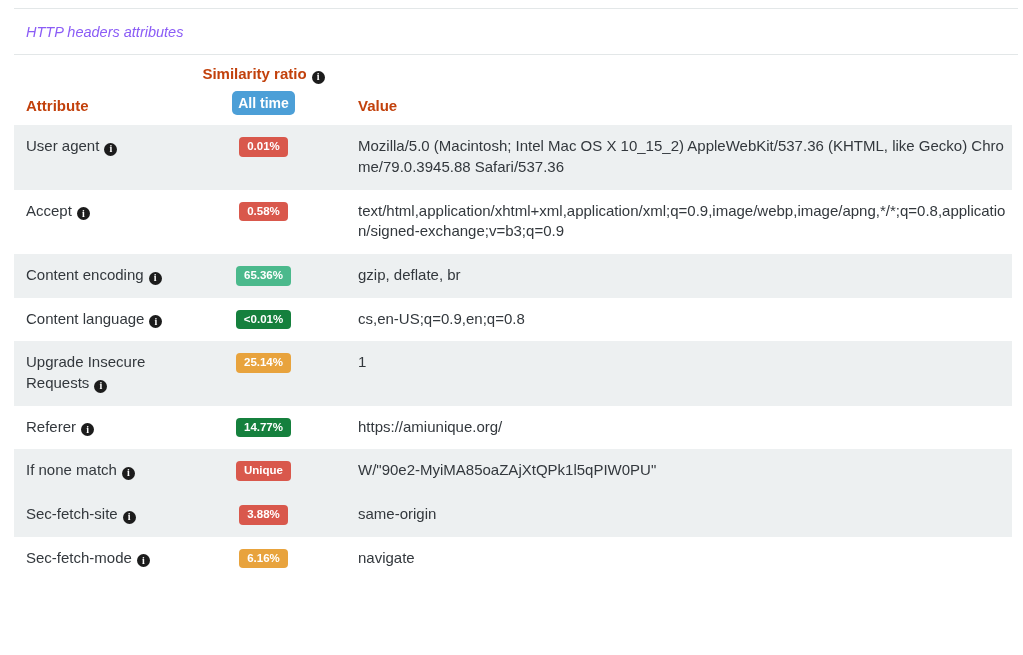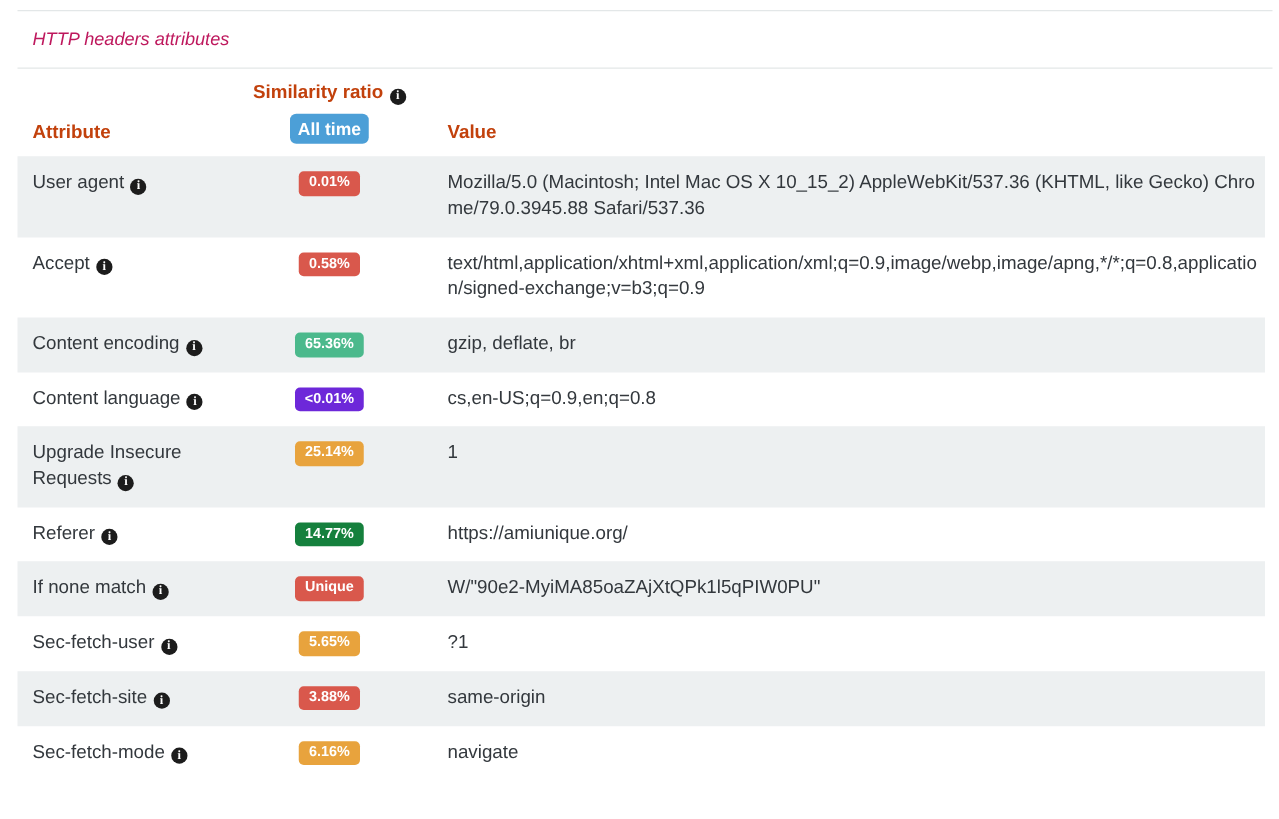--- a/index.html
+++ b/index.html
@@ -18,21 +18,21 @@
     border-top:1px solid #e3e7e8;
     margin:0 5px 0 14px;
     height:0;
   }
   .hairline.top { margin-top:8px; }
 
   .title-row { padding:14px 26px 13px 26px; }
   .panel-title {
     font-style:italic;
     font-size:14.5px;
-    color:#be185d;
+    color:#8b5cf6;
   }
 
   
   .cols { display:flex; margin:0 11px 0 14px; padding-left:12px; }
   .col-attr  { width:185px; flex:0 0 185px; }
   .col-sim   { width:105px; flex:0 0 105px; display:flex; justify-content:center; }
   .col-value { flex:1 1 auto; margin-left:42px; min-width:0; }
 
   
   .header-row { align-items:flex-end; padding-top:10px; padding-bottom:10px; }
@@ -150,21 +150,21 @@
     <div class="col-sim cell">
       <span class="badge" style="background-color: rgb(75, 185, 140);">65.36%</span>
     </div>
     <div class="col-value value-cell">gzip, deflate, br</div>
   </div>
       <div class="cols row">
     <div class="col-attr attr-cell">
       <span>Content language</span><span class="info-icon"></span>
     </div>
     <div class="col-sim cell">
-      <span class="badge" style="background-color: #6d28d9;">&lt;0.01%</span>
+      <span class="badge" style="background-color: #15803d;">&lt;0.01%</span>
     </div>
     <div class="col-value value-cell">cs,en-US;q=0.9,en;q=0.8</div>
   </div>
       <div class="cols row stripe">
     <div class="col-attr attr-cell">
       <span>Upgrade Insecure Requests</span><span class="info-icon"></span>
     </div>
     <div class="col-sim cell">
       <span class="badge" style="background-color: rgb(232, 163, 61);">25.14%</span>
     </div>
@@ -181,29 +181,20 @@
   </div>
       <div class="cols row stripe">
     <div class="col-attr attr-cell">
       <span>If none match</span><span class="info-icon"></span>
     </div>
     <div class="col-sim cell">
       <span class="badge" style="background-color: rgb(217, 88, 76);">Unique</span>
     </div>
     <div class="col-value value-cell">W/"90e2-MyiMA85oaZAjXtQPk1l5qPIW0PU"</div>
   </div>
-      <div class="cols row">
-    <div class="col-attr attr-cell">
-      <span>Sec-fetch-user</span><span class="info-icon"></span>
-    </div>
-    <div class="col-sim cell">
-      <span class="badge" style="background-color: rgb(232, 163, 61);">5.65%</span>
-    </div>
-    <div class="col-value value-cell">?1</div>
-  </div>
       <div class="cols row stripe">
     <div class="col-attr attr-cell">
       <span>Sec-fetch-site</span><span class="info-icon"></span>
     </div>
     <div class="col-sim cell">
       <span class="badge" style="background-color: rgb(217, 88, 76);">3.88%</span>
     </div>
     <div class="col-value value-cell">same-origin</div>
   </div>
       <div class="cols row">

